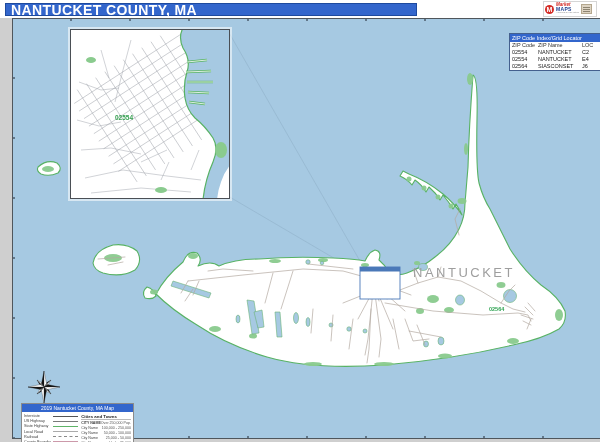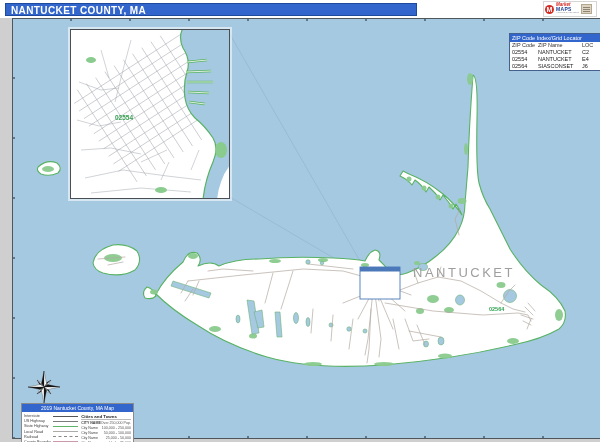--- a/index.html
+++ b/index.html
@@ -1,20 +1,20 @@
 <!DOCTYPE html>
 <html><head>
 <meta charset="utf-8">
 <style>
   html,body{margin:0;padding:0;background:#cfcfcf;font-family:"Liberation Sans",sans-serif;}
   #page{position:relative;width:600px;height:442px;background:#cfcfcf;overflow:hidden;}
   #topstrip{position:absolute;left:0;top:0;width:600px;height:18px;background:#ffffff;}
   
   #titlebar{position:absolute;left:5px;top:3px;width:412px;height:13px;background:#3366cc;border:1px solid #1e4a9e;
-            color:#fff;font-weight:bold;font-size:10px;line-height:13px;padding-left:5px;letter-spacing:.4px;box-sizing:border-box;}
+            color:#fff;font-weight:bold;font-size:14px;line-height:13px;padding-left:5px;letter-spacing:.4px;box-sizing:border-box;}
   
   #logo{position:absolute;left:543px;top:1px;width:54px;height:16px;background:#fff;border:1px solid #d5d5d5;
         display:flex;align-items:center;gap:2px;padding:1px;box-sizing:border-box;}
   #logo .badge{width:9px;height:9px;border-radius:50%;background:#d42a24;color:#fff;font-size:7px;font-weight:bold;
         line-height:9px;text-align:center;flex:0 0 auto;}
   #logo .words{display:flex;flex-direction:column;line-height:4px;}
   #logo .w1{color:#d42a24;font-style:italic;font-weight:bold;font-size:4.5px;}
   #logo .w2{color:#1e3f8f;font-weight:bold;font-size:5px;letter-spacing:.3px;}
   #logo .tag{color:#8a8a8a;font-size:2.5px;}
   #logo .minibox{width:11px;height:10px;background:#ddd3c2;border:1px solid #b4a78e;flex:0 0 auto;

